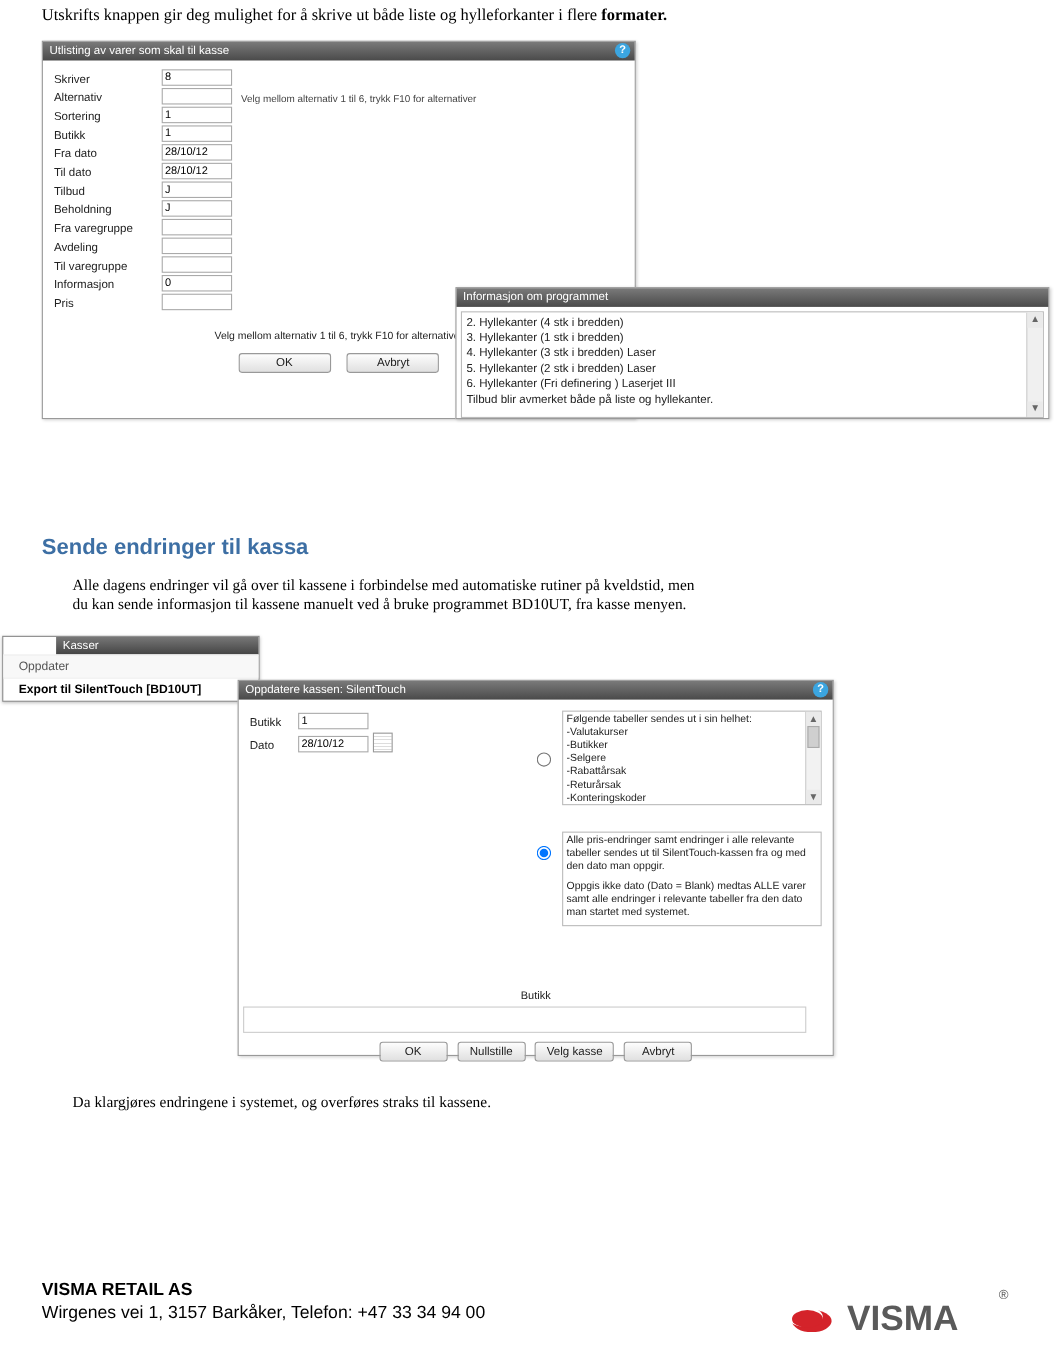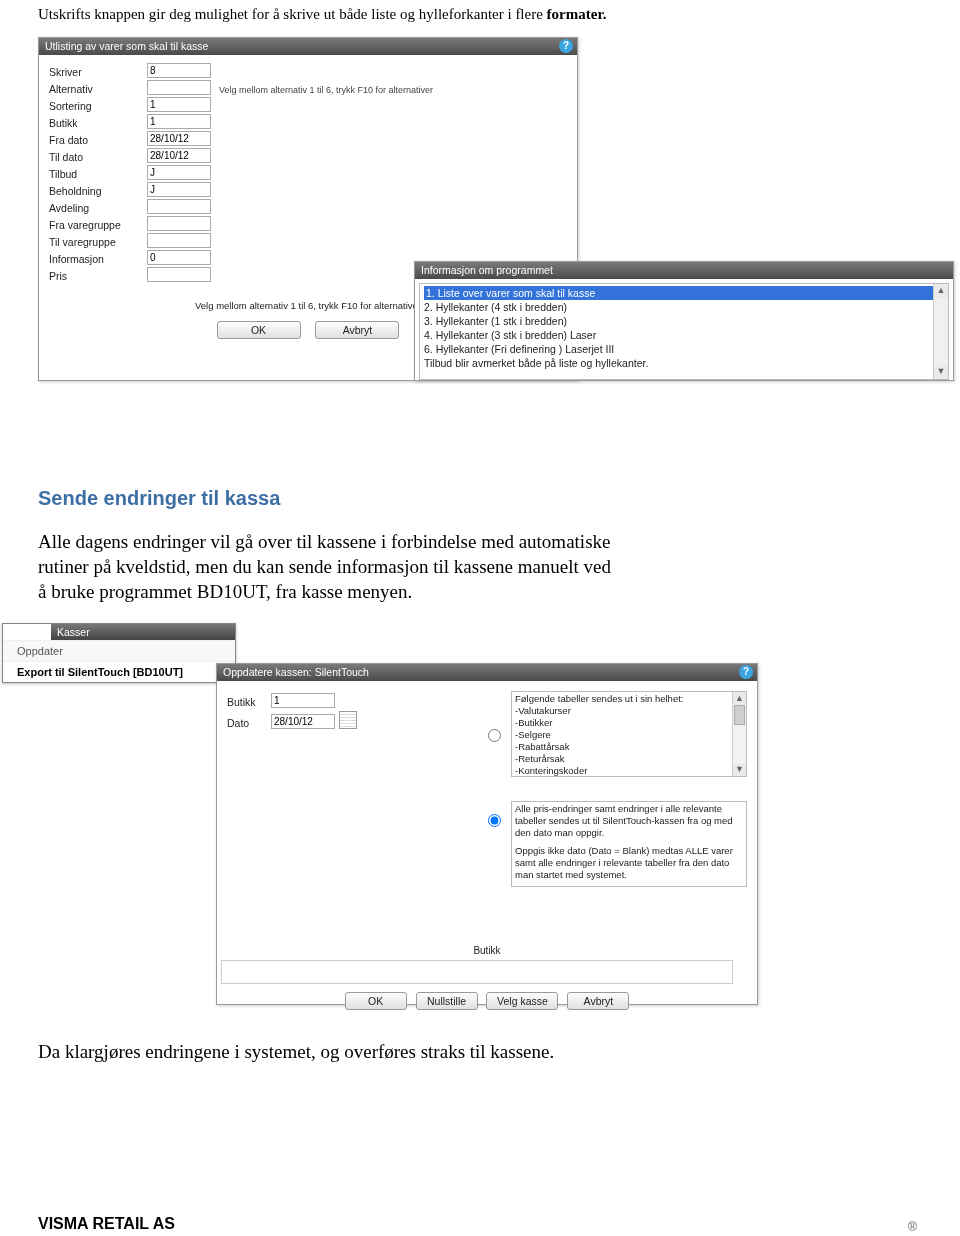--- a/index.html
+++ b/index.html
@@ -145,23 +145,24 @@
   .infolist .scrollbar .arrow.down { position:absolute; bottom:0; left:0; right:0; }
 
   
   .section-heading {
     color: #3d6fa4;
     font: bold 20px Verdana, Arial, sans-serif;
     margin-top: 90px;
     margin-bottom: 14px;
   }
   .bodytext {
-    font-size: 19px;
+    font-size: 14px;
     line-height: 1.32;
     max-width: 580px;
+    margin-left: 28px;
   }
 
   
   .row2 {
     position: relative;
     height: 400px;
     margin-top: 18px;
   }
   .menu-panel {
     position: absolute;
@@ -306,25 +307,25 @@
           </div>
         <div class="frow">
             <label>Tilbud</label>
             <input value="J" style="">
           </div>
         <div class="frow">
             <label>Beholdning</label>
             <input value="J" style="">
           </div>
         <div class="frow">
+            <label>Fra varegruppe</label>
+            <input value="" style="">
+          </div>
+        <div class="frow">
             <label>Avdeling</label>
-            <input value="" style="">
-          </div>
-        <div class="frow">
-            <label>Fra varegruppe</label>
             <input value="" style="">
           </div>
         <div class="frow">
             <label>Til varegruppe</label>
             <input value="" style="">
           </div>
         <div class="frow">
             <label>Informasjon</label>
             <input value="0" style="">
           </div>
@@ -340,24 +341,24 @@
         </div>
       </div>
     </div>
 
     <div class="dlg dlg2">
       <div class="dlg-title">
         <span>Informasjon om programmet</span>
       </div>
       <div class="infolist">
         <div class="infolist-inner">
-          <div class="infolist-item selected">1.  Liste over varer som skal til kasse</div>
           <div class="infolist-item">2.  Hyllekanter  (4 stk i bredden)</div>
           <div class="infolist-item">3.  Hyllekanter  (1 stk i bredden)</div>
           <div class="infolist-item">4.  Hyllekanter  (3 stk i bredden)   Laser</div>
+          <div class="infolist-item">5.  Hyllekanter  (2 stk i bredden)   Laser</div>
           <div class="infolist-item">6.  Hyllekanter  (Fri definering )   Laserjet III</div>
           <div class="infolist-item">Tilbud blir avmerket både på liste og hyllekanter.</div>
         </div>
         <div class="scrollbar">
           <div class="arrow">▲</div>
           <div class="arrow down">▼</div>
         </div>
       </div>
     </div>
   </div>

